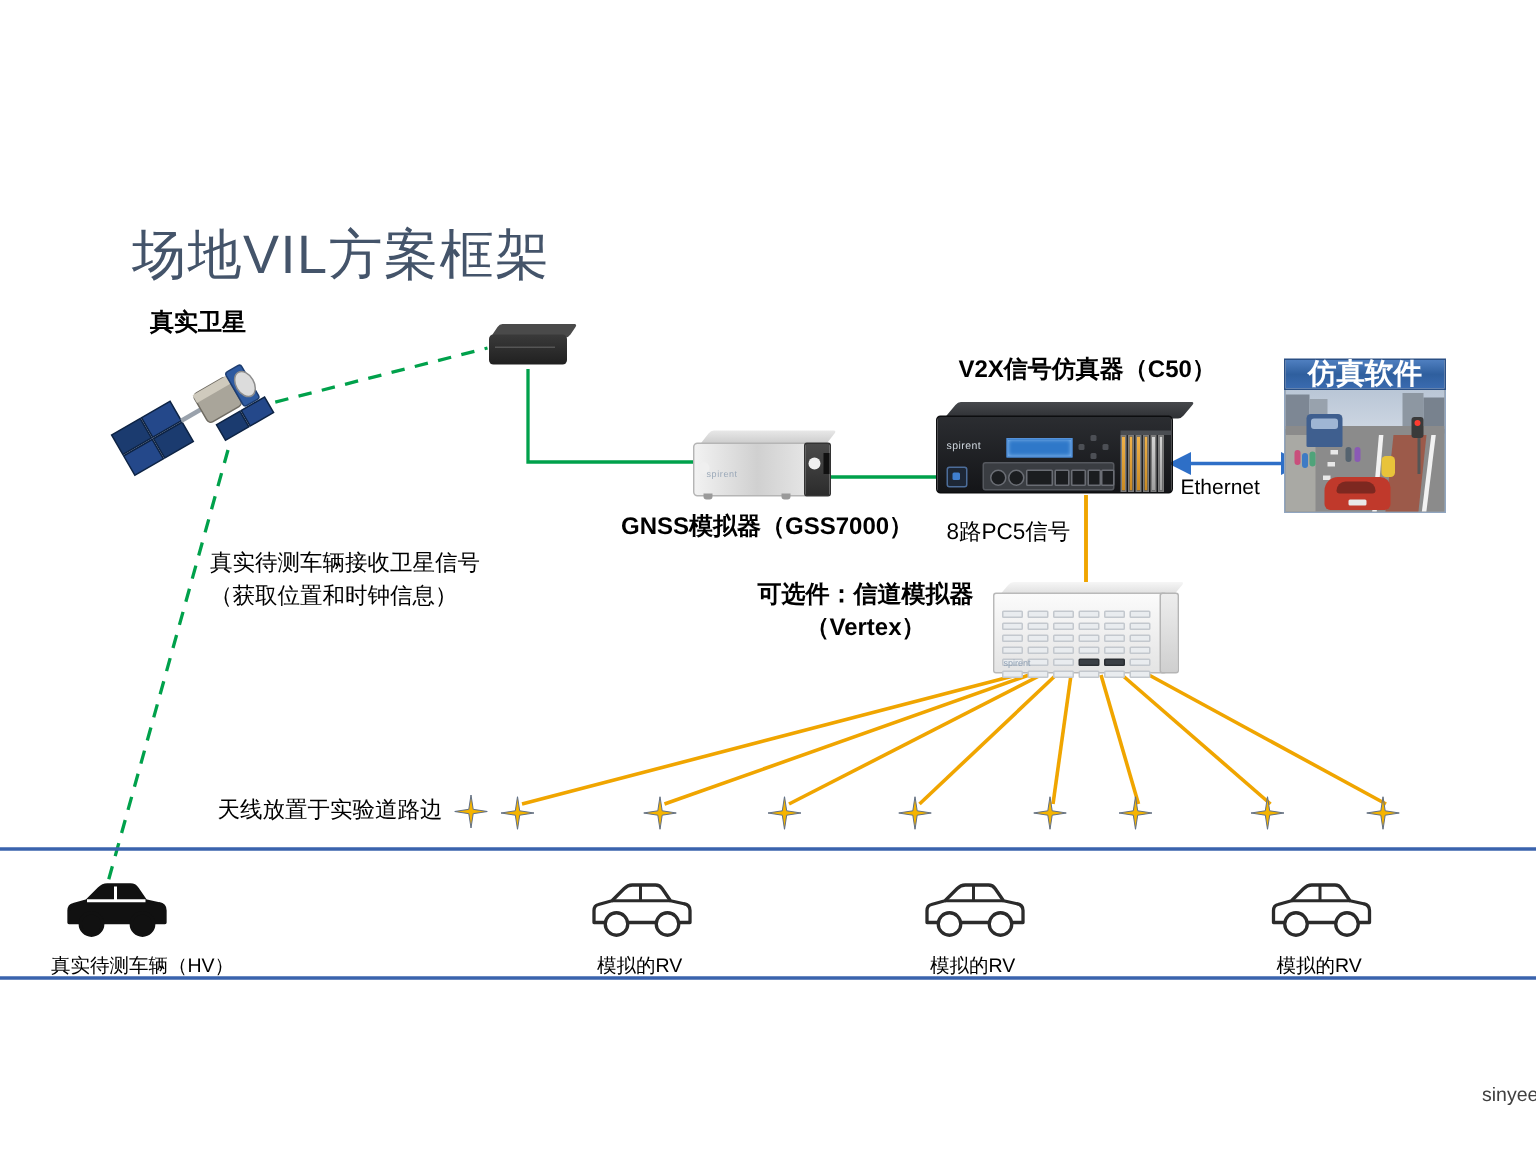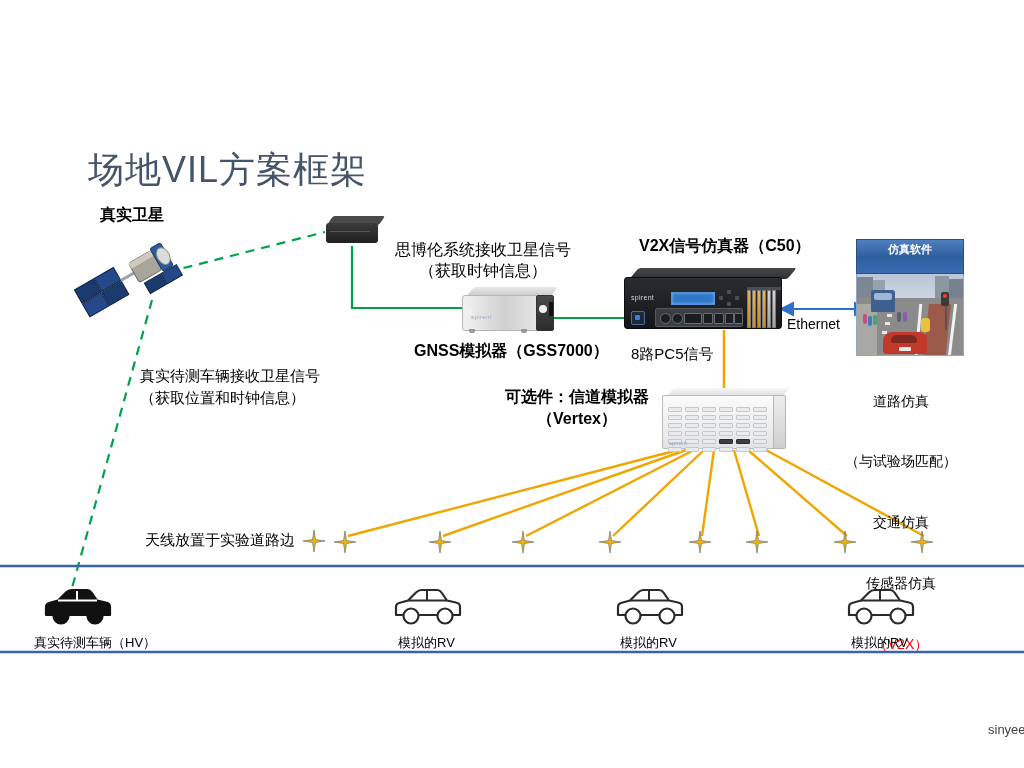--- a/index.html
+++ b/index.html
@@ -45,23 +45,23 @@
   .lbl-hvrecv { left: 140px; top: 365px; font-size: 15px; text-align: left; line-height: 1.45;}
   .lbl-antenna { left: 145px; top: 530px; font-size: 15px; white-space: nowrap;}
   .lbl-simsw-desc { left: 845px; top: 350px; font-size: 14px; text-align: center; line-height: 1.45;}
   .lbl-simsw-desc .v2x { color: #ff0000; }
   .lbl-rv-car { font-size: 13px; white-space: nowrap; }
   .watermark { left: 988px; top: 722px; font-size: 13px; color: #404040; }
 
   
   .simsw { left: 856px; top: 239px; width: 108px; }
   .simsw-title {
-    height: 35px; line-height: 19px; text-align: center;
+    height: 21px; line-height: 19px; text-align: center;
     background: linear-gradient(to bottom, #4f7fc0 0%, #2f5f9e 50%, #3a6bb0 100%);
-    color: #ffffff; font-size: 11px; font-weight: bold;
+    color: #ffffff; font-size: 19px; font-weight: bold;
     border: 1px solid #2a4f84; box-sizing: border-box;
   }
   .simsw-body {
     height: 82px; position: relative; overflow: hidden;
     border: 1px solid #90a5c0; border-top: none; box-sizing: border-box;
     background: #9a9a9a;
   }
 
   
   .sc { position: absolute; }
@@ -212,22 +212,20 @@
     </svg>
   </div>
   <div class="abs lbl-satellite">真实卫星</div>
 
   <div class="abs standpoint">
     <div class="sp-top"></div>
     <div class="sp-face">
         <div class="sp-line"></div>
       </div>
   </div>
-  <div class="abs tx lbl-spirent-recv">思博伦系统接收卫星信号
-（获取时钟信息）</div>
 
   <div class="abs gss">
     <div class="gss-top"></div>
     <div class="gss-face">
       <div class="gss-knob"></div>
       <div class="gss-brand">spirent</div>
       <div class="gss-foot" style="left:6px;"></div>
       <div class="gss-foot" style="left:58px;"></div>
     </div>
     <div class="gss-right">
@@ -365,27 +363,20 @@
       <div class="sc traffic-pole"></div>
       <div class="sc traffic-box">
           <span class="traffic-red"></span>
         </div>
       <div class="sc redcar">
           <span class="redcar-w"></span>
           <span class="redcar-p"></span>
         </div>
     </div>
   </div>
-  <div class="abs tx center lbl-simsw-desc">
-    <div>道路仿真</div>
-    <div>（与试验场匹配）</div>
-    <div>交通仿真</div>
-    <div>传感器仿真</div>
-    <div class="v2x">（V2X）</div>
-  </div>
 
   <div class="abs lbl-antenna">
     <span>天线放置于实验道路边</span>
   <span class="star-inline"><svg width="22" height="22" viewBox="0 0 24 24">
           <path d="M12 0 L13.6 10.4 L24 12 L13.6 13.6 L12 24 L10.4 13.6 L0 12 L10.4 10.4 Z" fill="#f5b400" stroke="#5b6b86" stroke-width="0.7" stroke-linejoin="round"></path>
         </svg></span></div>
 
   <div id="antenna-layer">
       <div class="star" style="left: 334px; top: 531px;">
         <svg width="22" height="22" viewBox="0 0 24 24">

